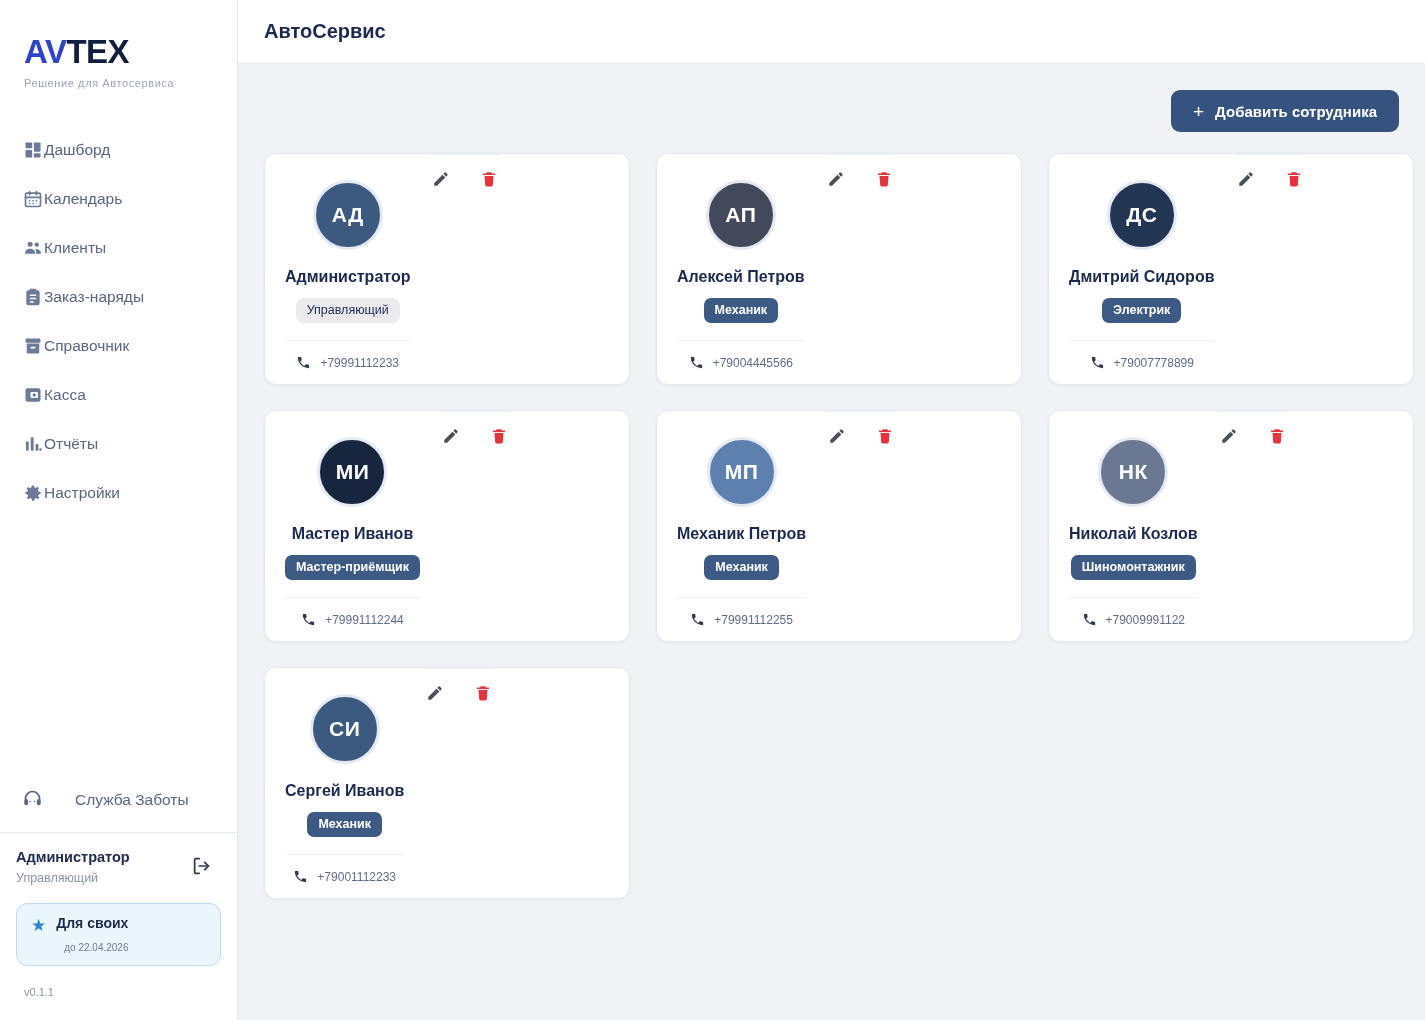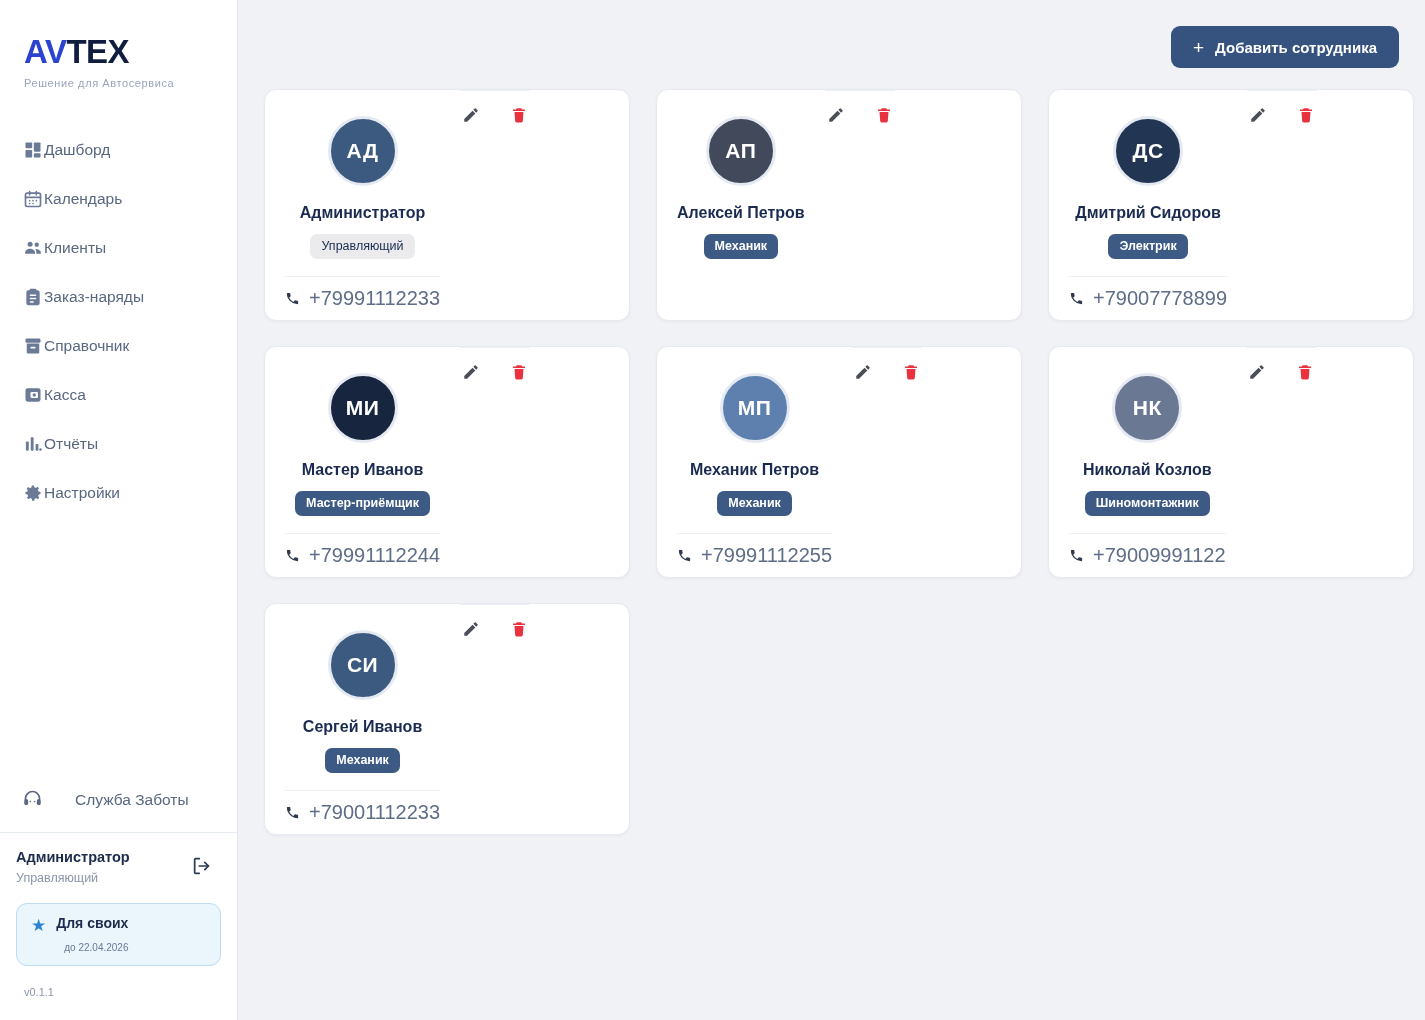--- a/index.html
+++ b/index.html
@@ -136,21 +136,21 @@
     white-space: nowrap;
   }
   .badge.badge-muted { background: #ebebed; color: #1b2a50; font-weight: 400; }
 
   .phone-row {
     margin-top: 17px;
     border-top: 1px solid #edf0f4;
     width: 100%;
     height: 44px;
     display: flex; align-items: center; justify-content: center; gap: 9px;
-    color: #5f6d87; font-size: 20px;
+    color: #5f6d87; font-size: 12px;
   }
   .phone-row .ph-ico { color: #2f3a4e; display: flex; }
   .phone-row .ph-ico svg { width: 15px; height: 15px; display: block; }
 
   .card-actions {
     border-top: 1px solid #edf0f4;
     height: 48px;
     display: flex; align-items: center; justify-content: center; gap: 26px;
   }
   .icon-btn { width: 22px; height: 22px; cursor: pointer; display: flex; align-items: center; justify-content: center; background: none; border: none; padding: 0; }
@@ -305,20 +305,23 @@
         <div class="promo-title">Для своих</div>
         <div class="promo-date">до 22.04.2026</div>
       </div>
     </div>
 
     <div class="version">v0.1.1</div>
   </aside>
 
   <section class="main">
 
+    <header class="topbar">
+      <h1 class="page-title">АвтоСервис</h1>
+    </header>
 
     <div class="content">
 
       <div class="action-row">
         <button class="add-btn">
           <span class="plus">+</span>
           <span>Добавить сотрудника</span>
         </button>
       </div>
 
@@ -350,20 +353,28 @@
                 </svg>
       </button>
     </div>
   </div>
 
   <div class="card">
     <div class="card-body">
       <div class="avatar" style="background: rgb(65, 73, 90);">АП</div>
       <div class="emp-name">Алексей Петров</div>
       <span class="badge">Механик</span>
+      <div class="phone-row">
+        <span class="ph-ico">
+          <svg viewBox="0 0 24 24" fill="currentColor">
+                    <path d="M6.6 10.8a15.1 15.1 0 0 0 6.6 6.6l2.2-2.2a1 1 0 0 1 1-.25 11.4 11.4 0 0 0 3.6.58 1 1 0 0 1 1 1V20a1 1 0 0 1-1 1A17 17 0 0 1 3 4a1 1 0 0 1 1-1h3.5a1 1 0 0 1 1 1c0 1.25.2 2.46.57 3.6a1 1 0 0 1-.25 1z"></path>
+                  </svg>
+        </span>
+        <span>+79004445566</span>
+      </div>
     </div>
     <div class="card-actions">
       <button class="icon-btn edit-ico">
         <svg viewBox="0 0 24 24" fill="currentColor">
                   <path d="M3 17.25V21h3.75L17.8 9.94l-3.75-3.75L3 17.25zM20.7 7.04a1 1 0 0 0 0-1.41l-2.33-2.34a1 1 0 0 0-1.42 0l-1.83 1.84 3.75 3.75 1.83-1.84z"></path>
                 </svg>
       </button>
       <button class="icon-btn del-ico">
         <svg viewBox="0 0 24 24" fill="currentColor">
                   <path d="M9 3h6l1 1.6h4v2H4v-2h4L9 3z"></path>

